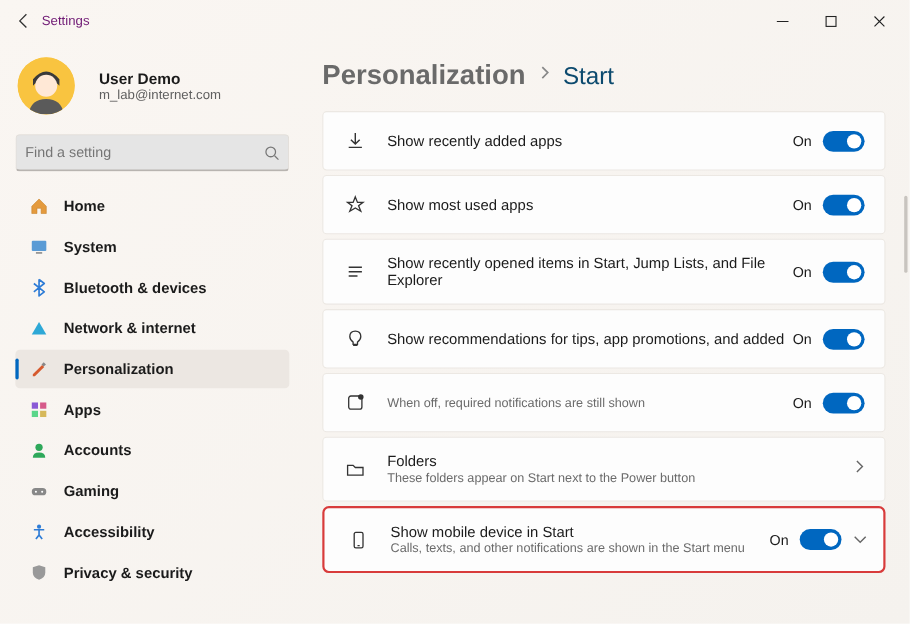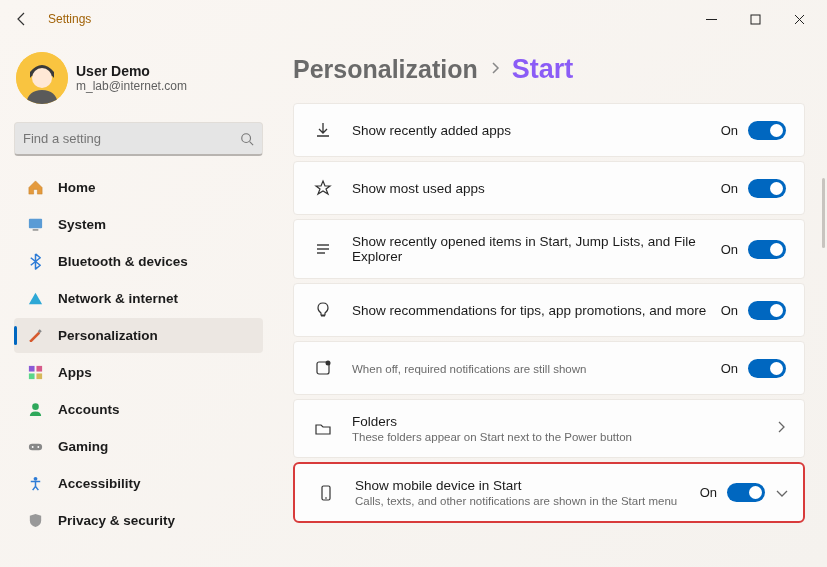--- a/index.html
+++ b/index.html
@@ -14,26 +14,26 @@
       height: 38px;
       display: flex;
       align-items: center;
       padding: 0 6px;
     }
     .back-arrow {
       width: 32px; height: 32px;
       display: flex; align-items: center; justify-content: center;
       cursor: pointer;
     }
-    .title { font-size: 12px; margin-left: 10px; color: #a16207; }
+    .title { font-size: 12px; color: #701a75; }
     .win-controls { margin-left: auto; display: flex; }
     .win-btn { width: 44px; height: 32px; display: flex; align-items: center; justify-content: center; cursor: pointer; }
     .content-row { display: flex; height: calc(100% - 38px); }
     .sidebar { width: 275px; padding: 8px 12px 8px 14px; display: flex; flex-direction: column; }
-    .user-block { display: flex; align-items: center; gap: 8px; padding: 6px 2px 18px 2px; }
+    .user-block { display: flex; align-items: center; gap: 22px; padding: 6px 2px 18px 2px; }
     .avatar {
       width: 52px; height: 52px; border-radius: 50%;
       background: #f9c440;
       display: flex; align-items: center; justify-content: center;
       overflow: hidden;
     }
     .user-name { font-size: 14px; font-weight: 600; color: #1b1b1b; }
     .user-email { font-size: 12px; color: #5f5f5f; }
     .search-wrap {
       height: 34px;
@@ -60,21 +60,21 @@
     .nav-item.active { background: #ece7e2; }
     .nav-item.active::before {
       content: ""; position: absolute; left: 0; top: 8px; bottom: 8px;
       width: 3px; background: #0067c0; border-radius: 2px;
     }
     .nav-icon { width: 18px; height: 18px; display: flex; align-items: center; justify-content: center; }
     .main { flex: 1; padding: 10px 22px 10px 18px; overflow-y: auto; }
     .breadcrumb { display: flex; align-items: center; gap: 12px; margin-bottom: 18px; margin-top: 6px; }
     .bc-parent { font-size: 25px; font-weight: 600; color: #6a6a6a; }
     .bc-sep { color: #888; }
-    .bc-current { font-size: 27px; font-weight: 700; color: #8b5cf6; }
+    .bc-current { font-size: 22px; font-weight: 400; color: #0c4a6e; }
     .cards { display: flex; flex-direction: column; gap: 4px; }
     .card {
       background: #fdfdfd;
       border: 1px solid #ece8e3;
       border-radius: 4px;
       display: flex; align-items: center;
       padding: 14px 18px;
       min-height: 54px;
     }
     .card.highlight {
@@ -298,21 +298,21 @@
         <div class="toggle"></div>
       </div>
 
       <div class="card">
         <div class="card-icon">
             <svg width="18" height="18" viewBox="0 0 18 18">
               <path d="M9 2 Q14 2 14 7 Q14 10 11 12 L11 14 L7 14 L7 12 Q4 10 4 7 Q4 2 9 2 Z M7 15 L11 15" stroke="#333" stroke-width="1.2" fill="none"></path>
             </svg>
           </div>
         <div class="card-text">
-            <div class="card-title">Show recommendations for tips, app promotions, and more</div>
+            <div class="card-title">Show recommendations for tips, app promotions, and added</div>
           </div>
         <span class="state-label">On</span>
         <div class="toggle"></div>
       </div>
 
       <div class="card">
         <div class="card-icon">
             <svg width="18" height="18" viewBox="0 0 18 18">
               <rect x="3" y="3" width="12" height="12" rx="2" stroke="#333" stroke-width="1.2" fill="none"></rect>
               <circle cx="14" cy="4" r="2.5" fill="#333"></circle>

